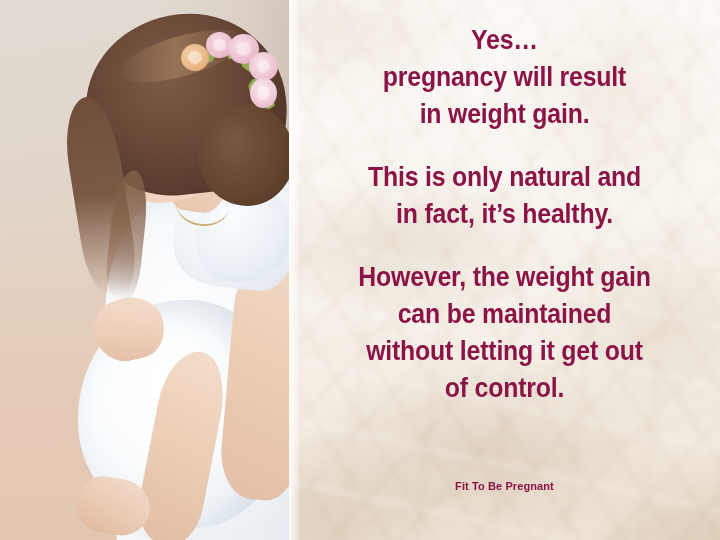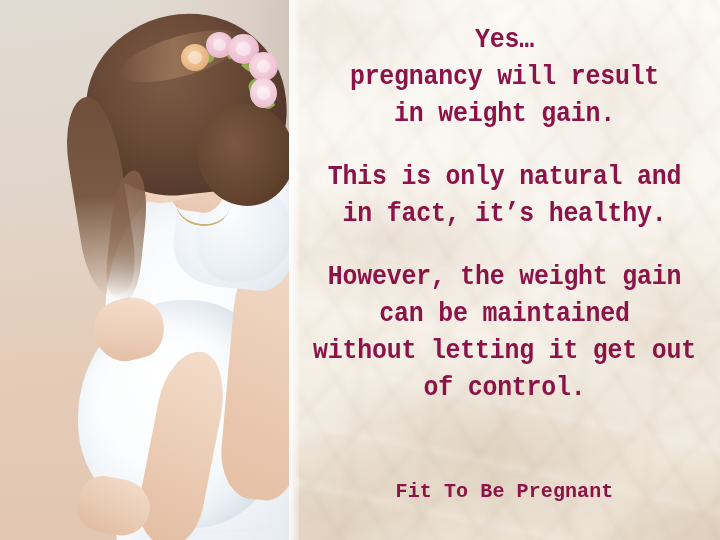--- a/index.html
+++ b/index.html
@@ -5,21 +5,21 @@
   html, body {
     margin: 0;
     padding: 0;
     background: #ffffff;
   }
   #poster {
     position: relative;
     width: 720px;
     height: 540px;
     overflow: hidden;
-    font-family: Liberation Mono, monospace;
+    font-family: Liberation Sans, sans-serif;
   }
 
   
   .photo-panel {
     position: absolute;
     left: 0; top: 0;
     width: 289px; height: 540px;
     overflow: hidden;
     background: linear-gradient(170deg, #e2dbd3 0%, #e0d6cc 28%, #e4d2c3 58%, #e6cebb 80%, #e2c9b6 100%);
   }
@@ -258,21 +258,21 @@
   .para.p3 { margin-bottom: 0; }
   .para .line { display: block; white-space: nowrap; }
 
   .credit {
     position: absolute;
     left: 0; right: 0;
     top: 480px;
     text-align: center;
     color: #8b1347;
     font-weight: bold;
-    font-size: 20px;
+    font-size: 11px;
     letter-spacing: 0.1px;
   }
 </style>
 </head>
 <body>
 
 <div id="poster">
 
   <div class="photo-panel">
     <div class="wall-warm"></div>

